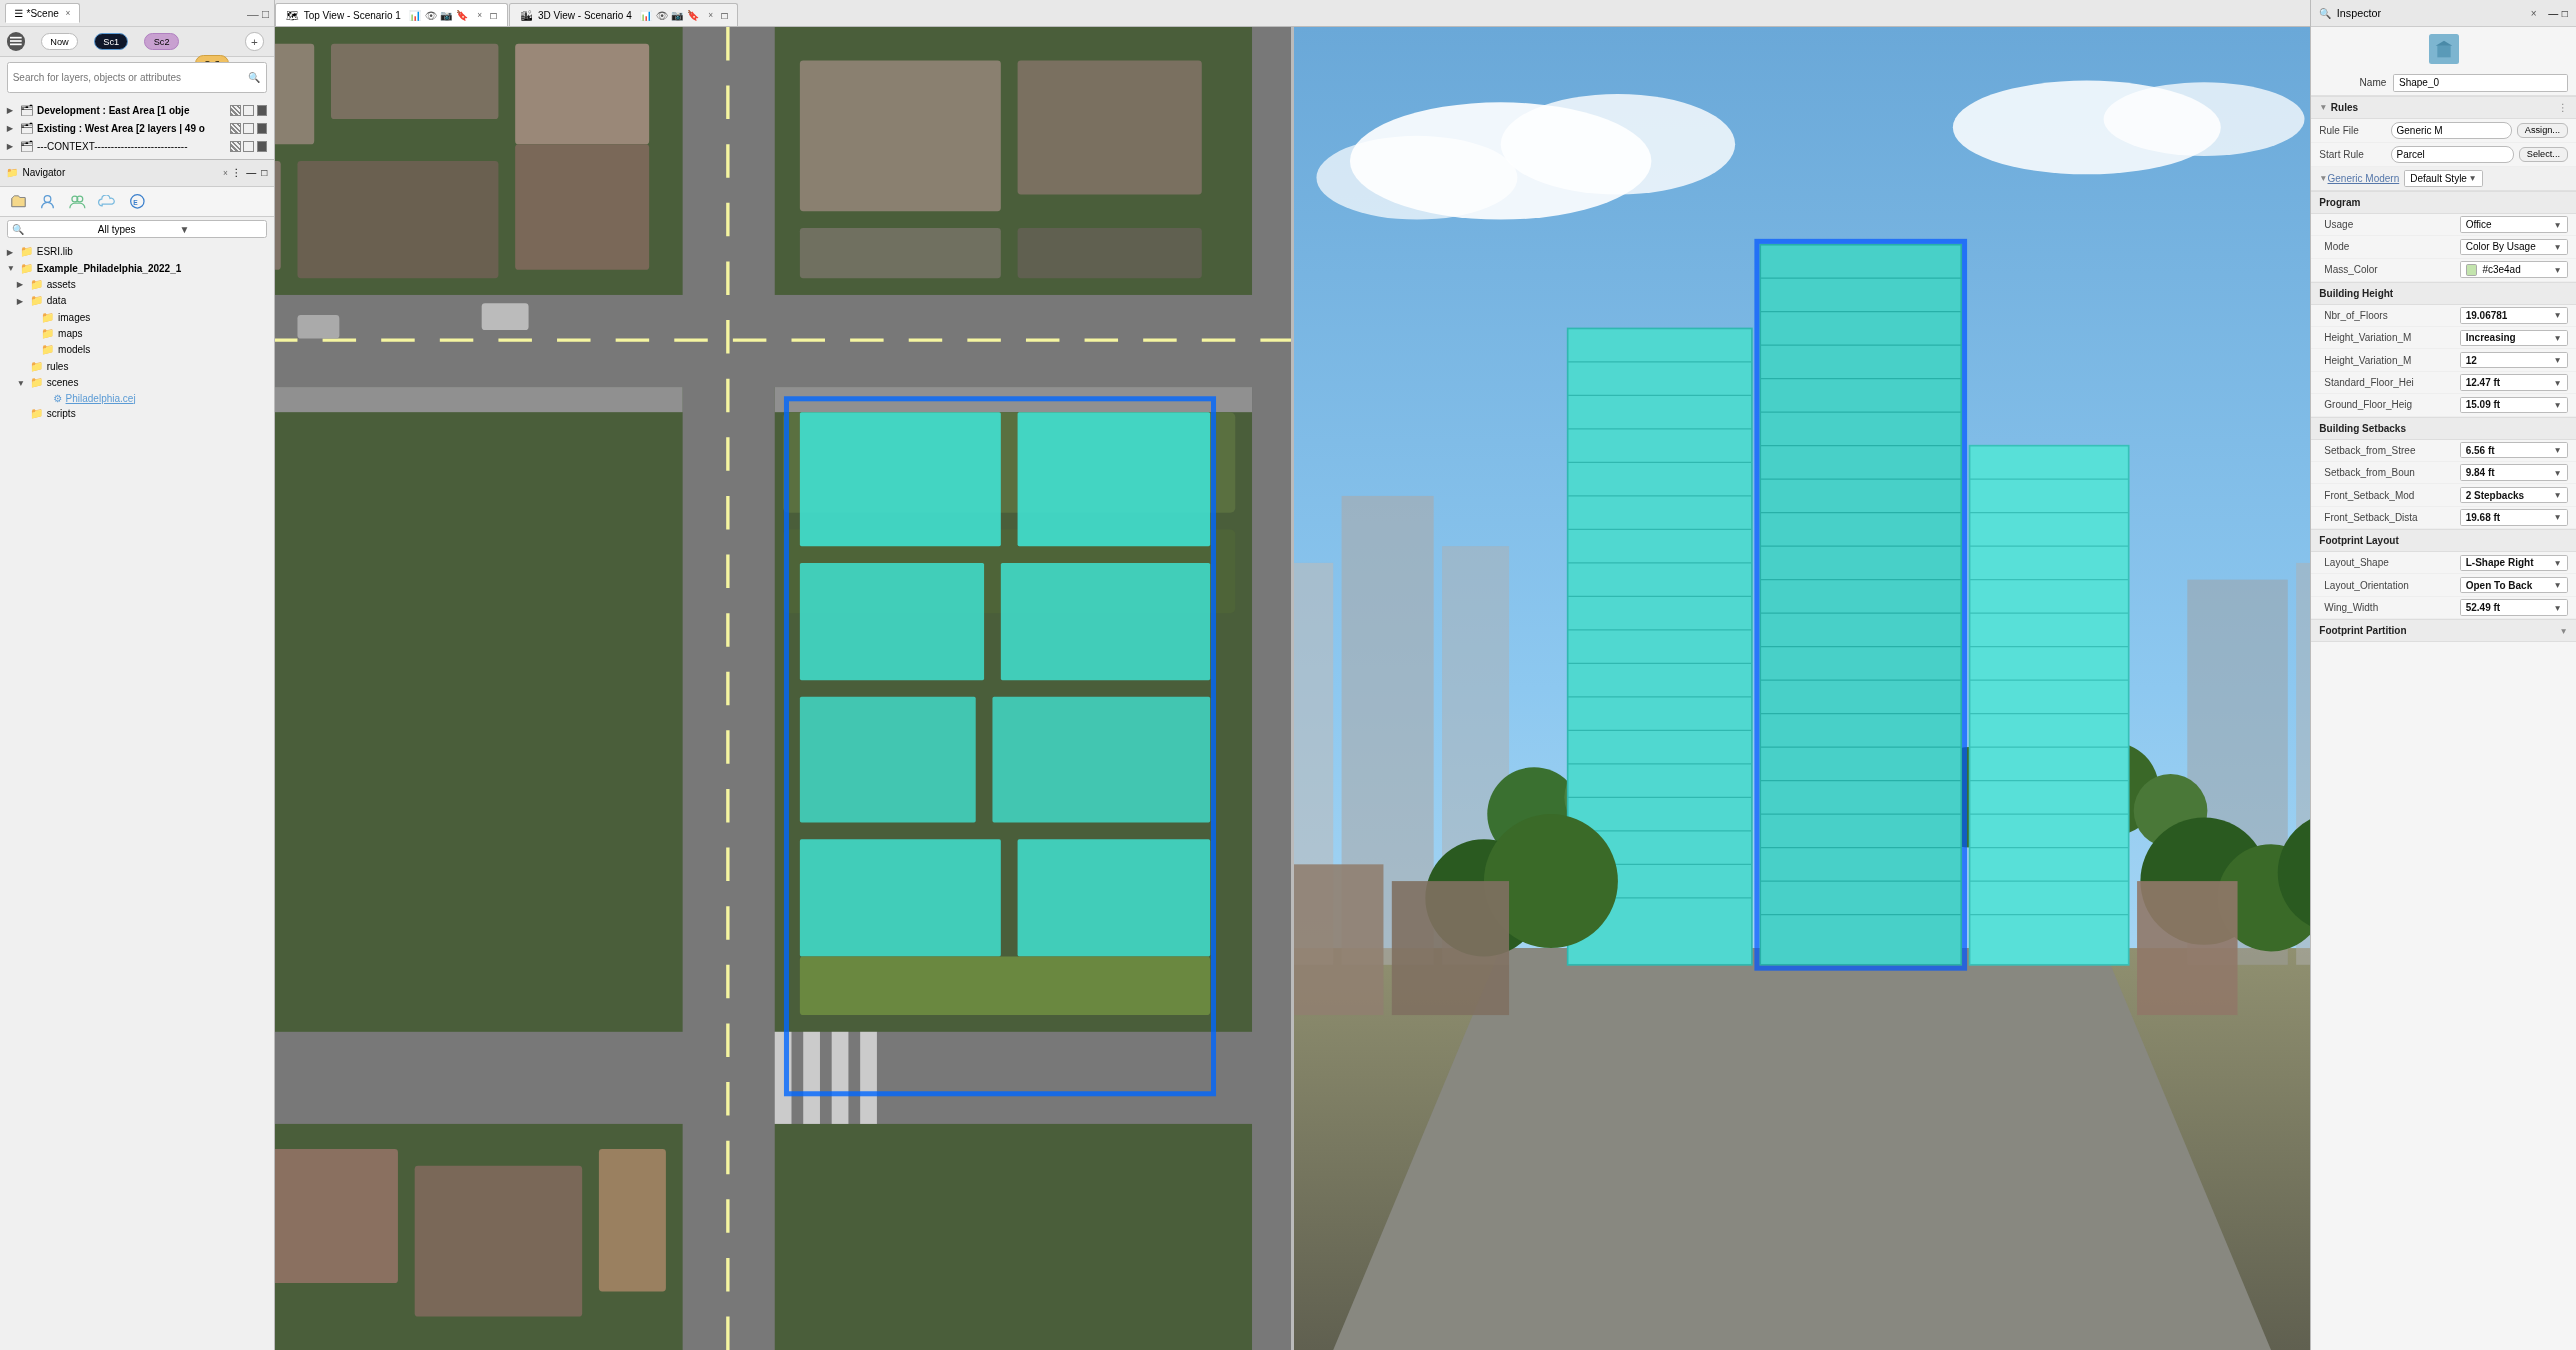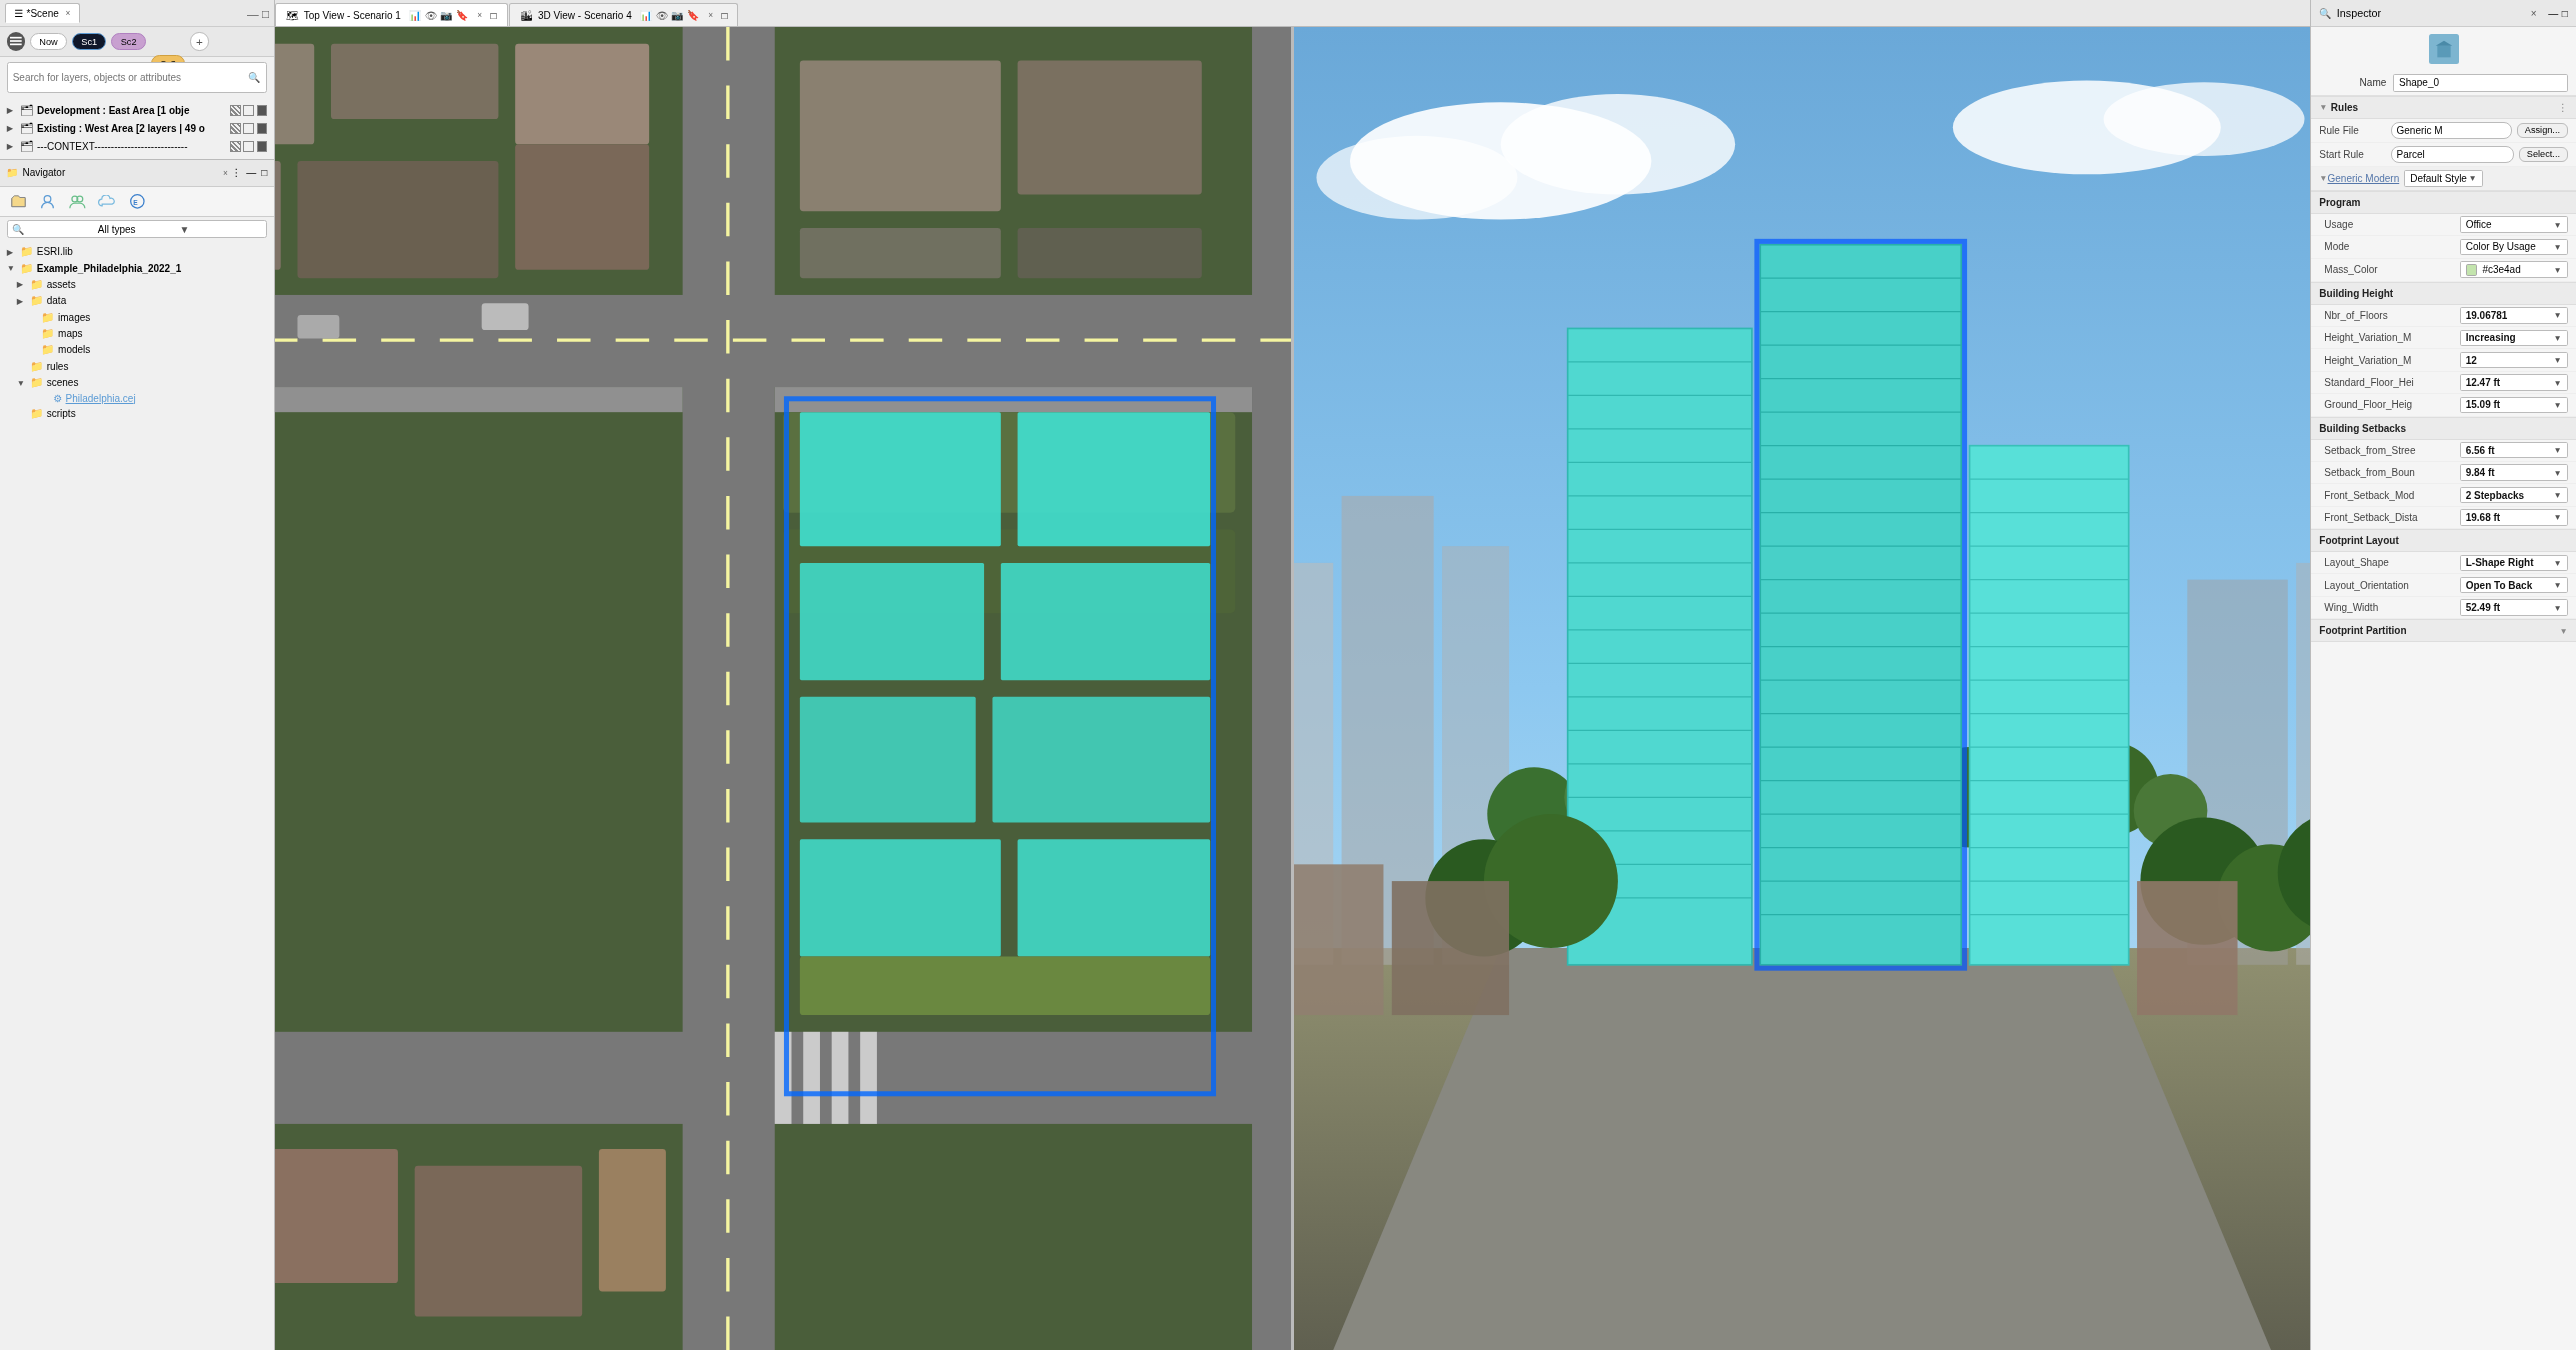--- a/index.html
+++ b/index.html
@@ -8,21 +8,21 @@
     
     .left-panel { width: 275px; background: #f0f0f0; display: flex; flex-direction: column; border-right: 0.8px solid #bbb; flex-shrink: 0; }
 
     
     .tab-bar { display: flex; align-items: center; background: #e8e8e8; border-bottom: 0.8px solid #ccc; padding: 0 5px; height: 27px; gap: 1.7px; }
     .tab-item { display: flex; align-items: center; padding: 3.3px 8.3px; background: #f5f5f5; border: 0.8px solid #bbb; border-radius: 2.5px 2.5px 0 0; font-size: 10px; cursor: pointer; gap: 3.3px; }
     .tab-item.active { background: #fff; border-bottom: 0.8px solid #fff; }
     .tab-close { font-size: 8.3px; color: #666; cursor: pointer; margin-left: 3.3px; }
 
     
-    .scene-header { display: flex; align-items: center; padding: 3.3px 6.7px; background: #e8e8e8; border-bottom: 0.8px solid #ccc; height: 30px; gap: 5px; }
+    .scene-header { display: flex; align-items: center; padding: 3.3px 6.7px; background: #e8e8e8; border-bottom: 0.8px solid #ccc; height: 30px; gap: 16px; }
     .scene-icon { width: 18.3px; height: 18.3px; background: #555; border-radius: 50%; display: flex; align-items: center; justify-content: center; color: white; font-size: 8.3px; }
     .scenario-btn { padding: 2.5px 8.3px; border-radius: 10px; border: 0.8px solid #bbb; font-size: 9.2px; cursor: pointer; background: white; }
     .scenario-btn.active-sc1 { background: #0f172a; color: white; border-color: #5b9bd5; text-align: right; }
     .scenario-btn.sc2 { background: #c8a0d0; border-color: #b080c0; }
     .scenario-btn.sc3 { background: #f0c060; border-color: #d0a040; margin-top: 44px; }
     .add-btn { width: 18.3px; height: 18.3px; border: 0.8px solid #bbb; border-radius: 50%; background: white; cursor: pointer; display: flex; align-items: center; justify-content: center; font-size: 11.7px; color: #555; }
 
     
     .search-box { display: flex; align-items: center; margin: 5px 6.7px; border: 0.8px solid #bbb; border-radius: 2.5px; background: white; padding: 9px 5px; }
     .search-box input { border: none; outline: none; flex: 1; font-size: 10px; background: transparent; }

